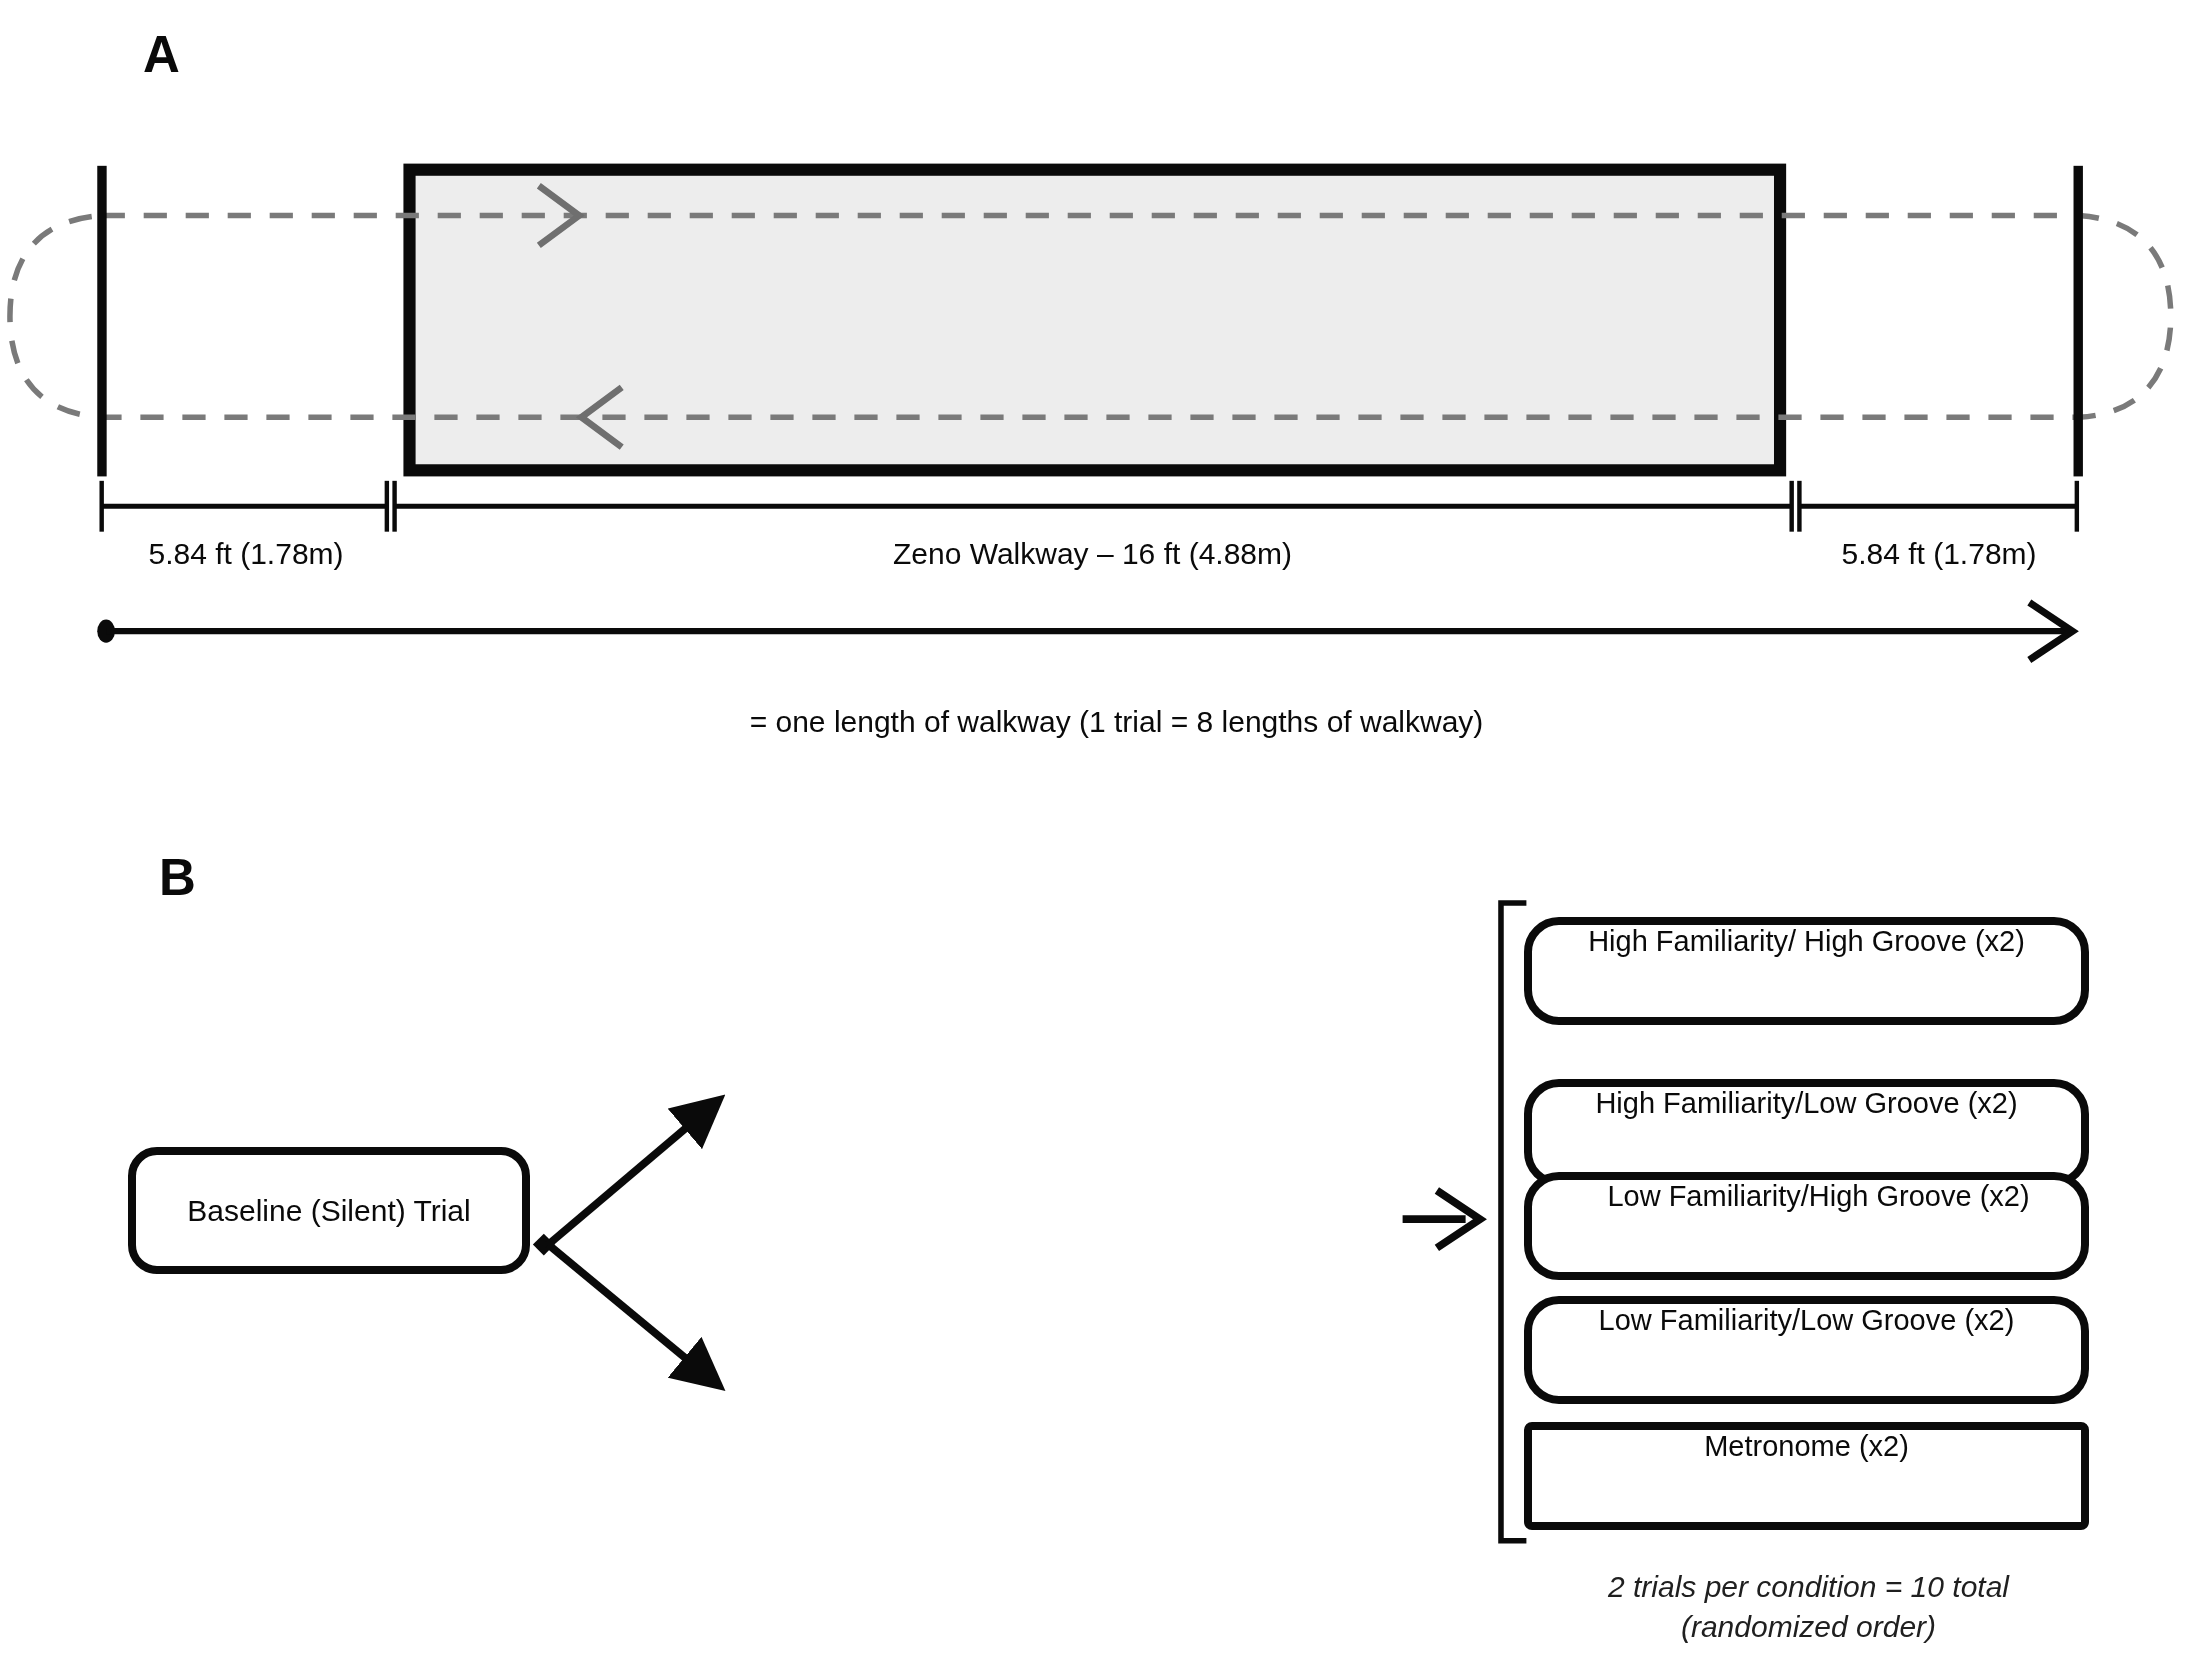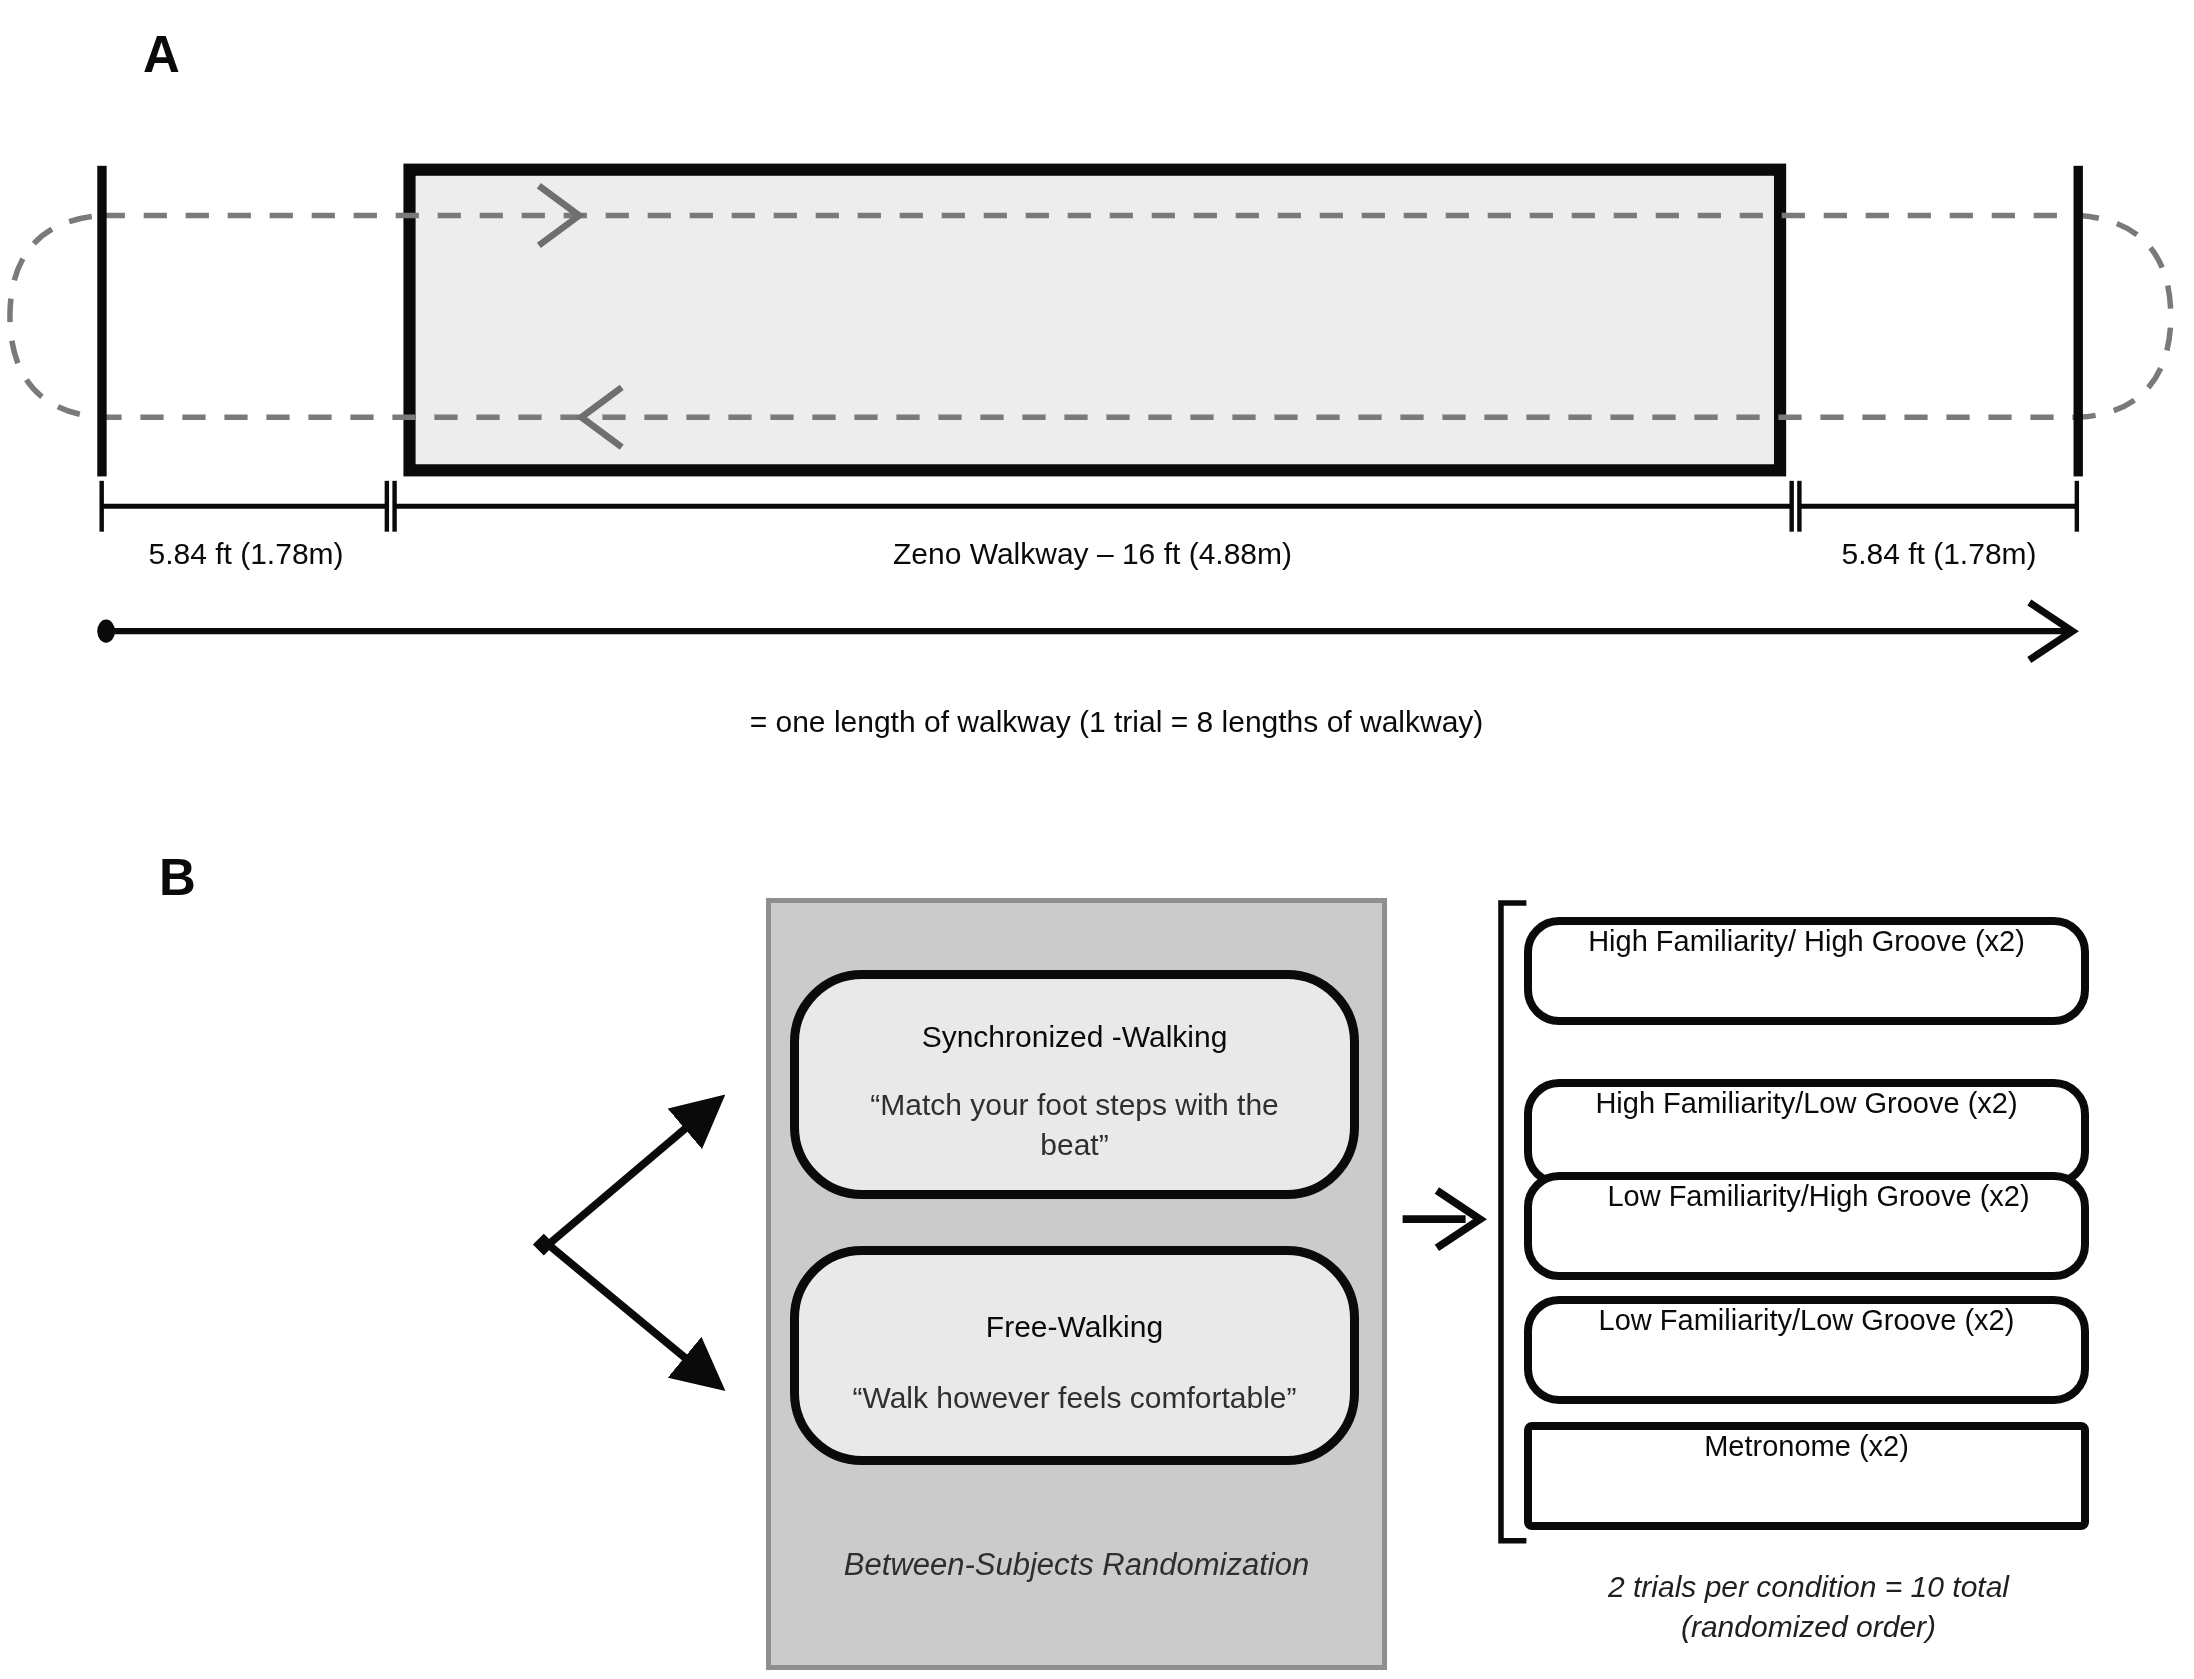--- a/index.html
+++ b/index.html
@@ -131,35 +131,24 @@
   <div class="txt dim-label" style="left:108px;top:537px;width:276px;">5.84 ft (1.78m)</div>
 
   <div class="txt dim-label" style="left:540px;top:537px;width:1105px;">Zeno Walkway – 16 ft (4.88m)</div>
 
   <div class="txt dim-label" style="left:1801px;top:537px;width:276px;">5.84 ft (1.78m)</div>
 
   <div class="txt caption" style="left:564px;top:677px;width:1105px;">= one length of walkway (1 trial = 8 lengths of walkway)</div>
 
   <div class="txt panel-letter" style="left:159px;top:848px;">B</div>
 
+  <div class="flow-box" style="left:128px;top:1147px;width:402px;height:127px;">
+    <span>Baseline (Silent) Trial</span>
+  </div>
 
-  <div class="gray-panel">
-
-    <div class="branch-box" style="top:67px;height:229px;">
-      <div class="bb-title" style="margin-top:38px;">Synchronized -Walking</div>
-      <div class="bb-quote" style="margin-top:29px;">“Match your foot steps with the beat”</div>
-    </div>
-
-    <div class="branch-box" style="top:343px;height:219px;">
-      <div class="bb-title" style="margin-top:52px;">Free-Walking</div>
-      <div class="bb-quote" style="margin-top:32px;">“Walk however feels comfortable”</div>
-    </div>
-
-    <div class="panel-caption">Between-Subjects Randomization</div>
-  </div>
 
   <div class="cond-box" style="top:917px;">
     <span>High Familiarity/ High Groove (x2)</span>
   </div>
   <div class="cond-box" style="top:1045px;margin-top:34px;">
     <span>High Familiarity/Low Groove (x2)</span>
   </div>
   <div class="cond-box" style="top:1172px;padding-left:24px;">
     <span>Low Familiarity/High Groove (x2)</span>
   </div>

